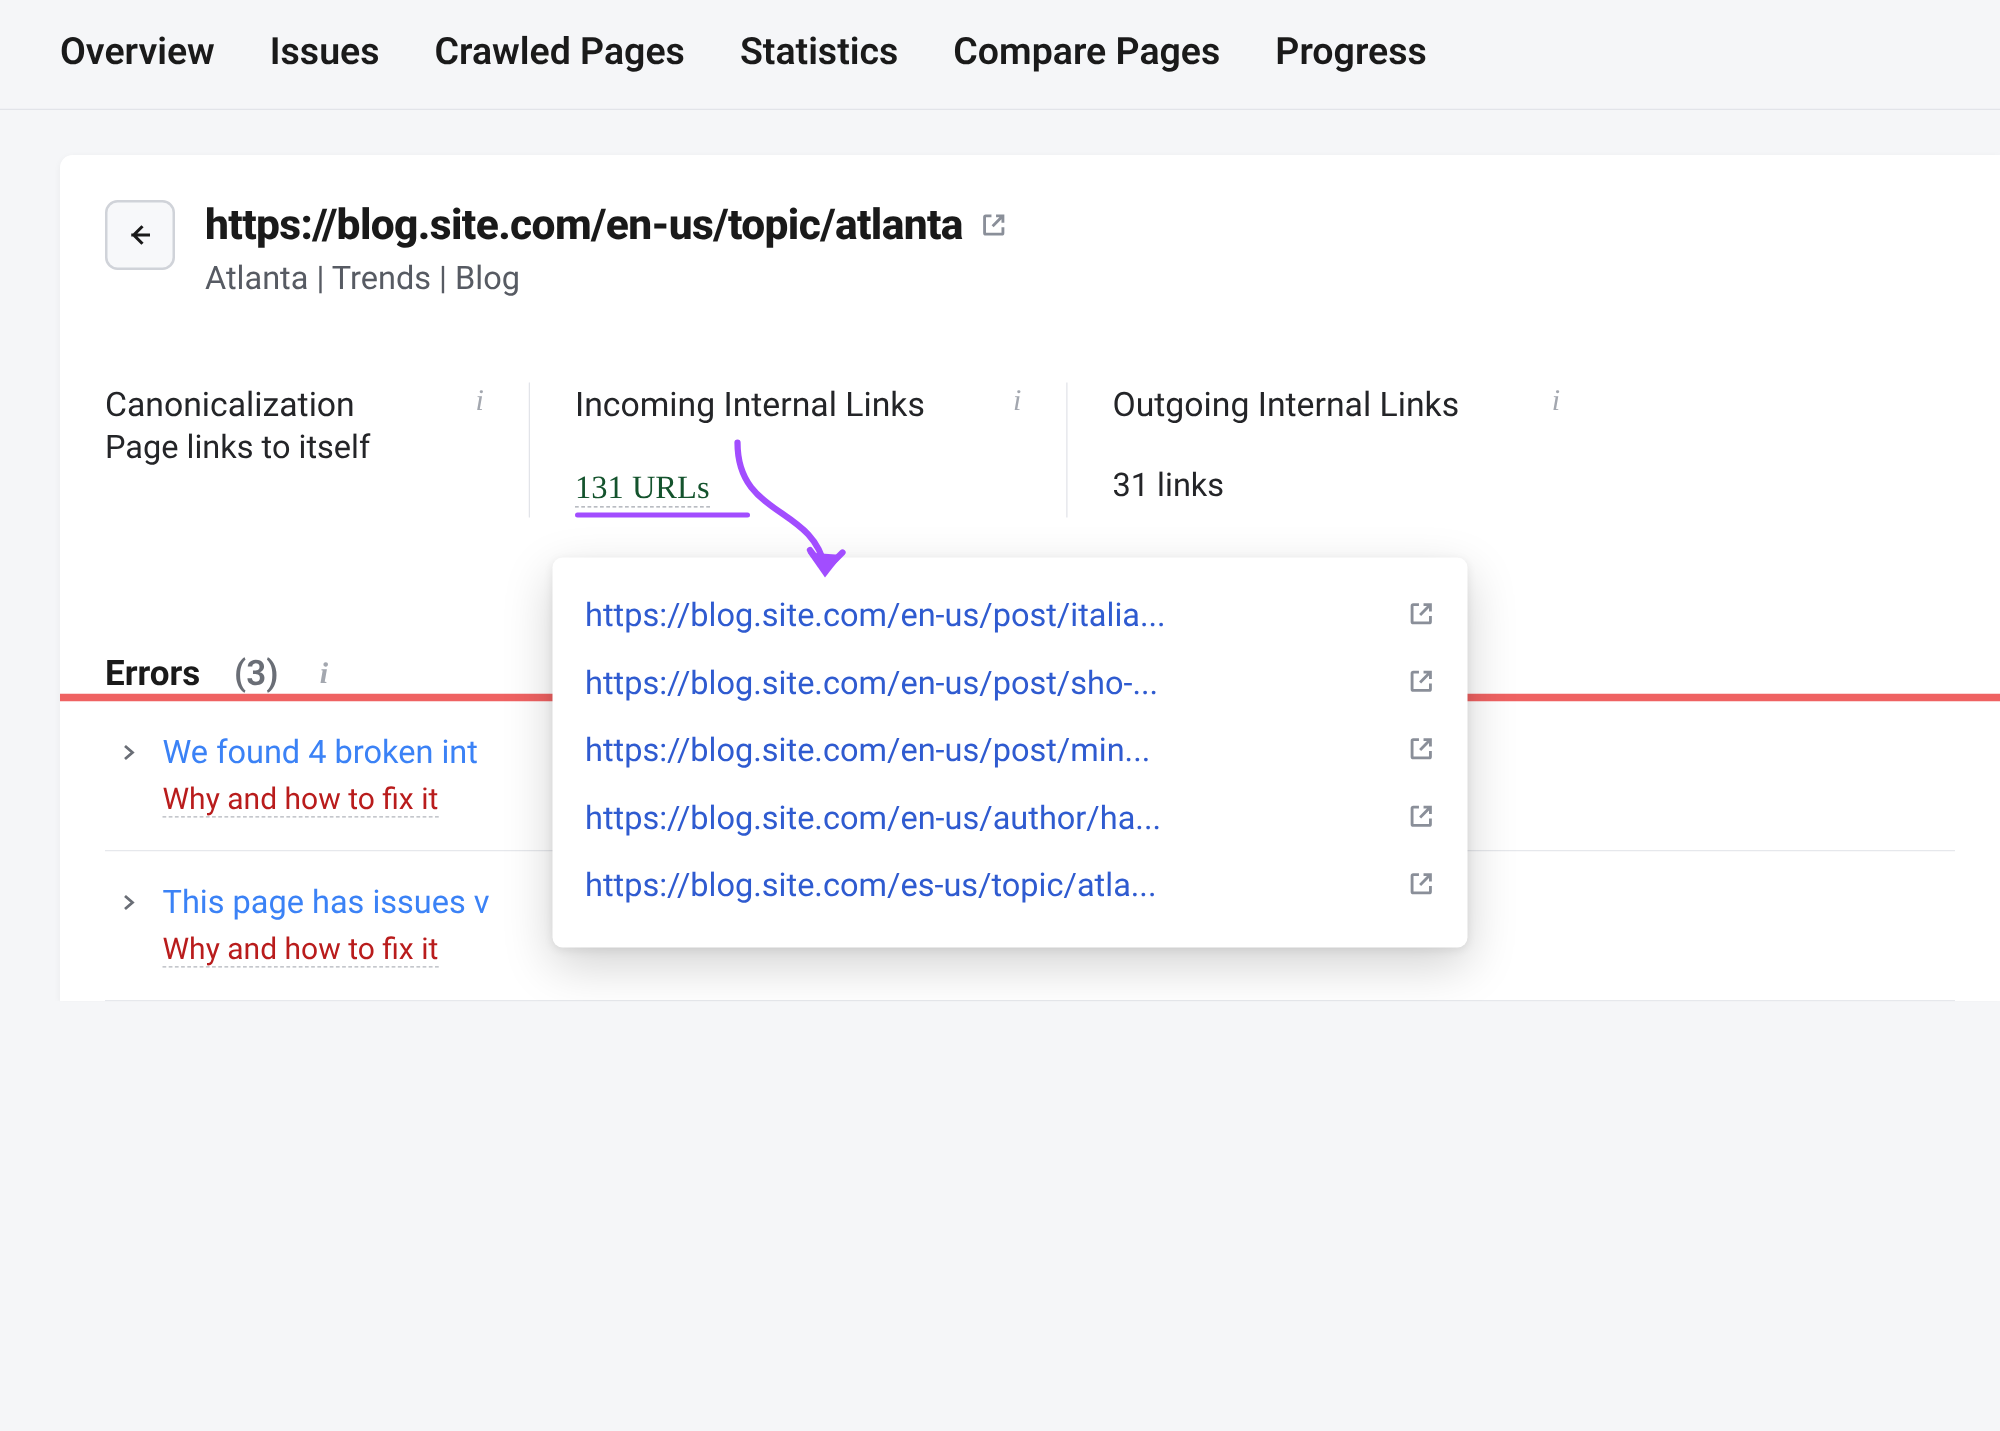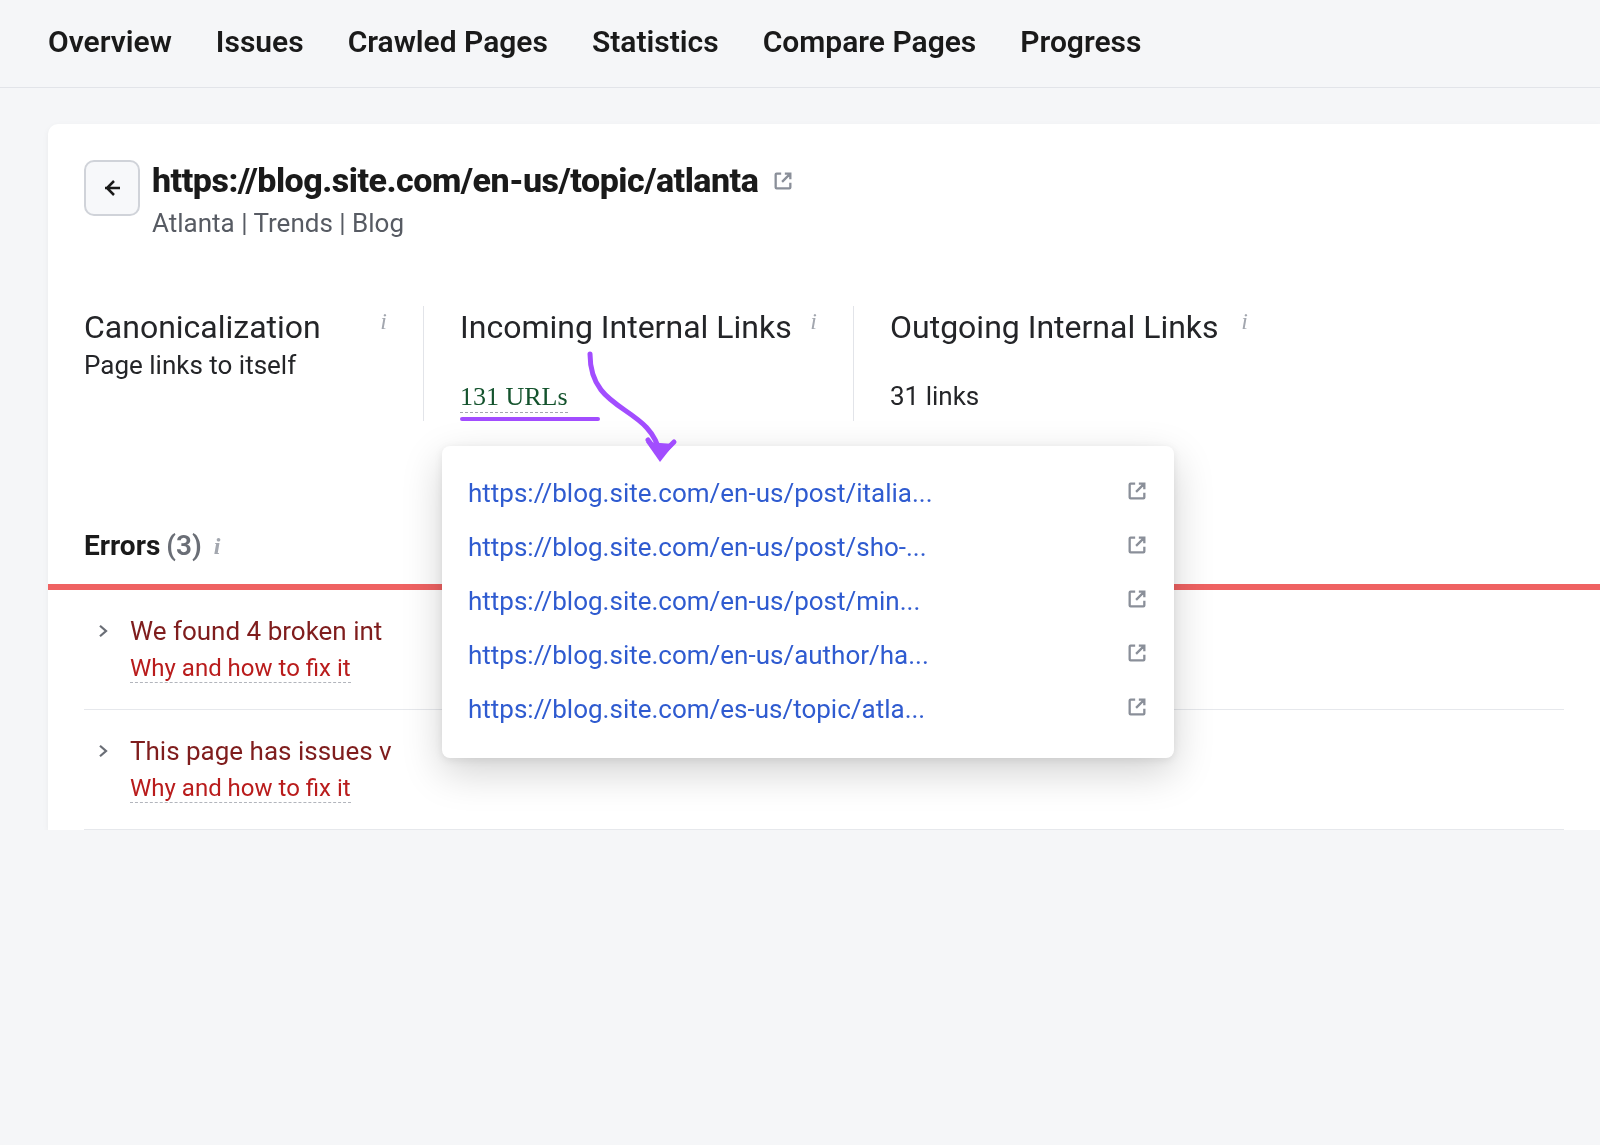--- a/index.html
+++ b/index.html
@@ -32,21 +32,21 @@
     border-radius: 10px 0 0 0;
     box-shadow: 0 2px 6px rgba(0,0,0,.05);
     padding: 36px 36px 0 36px;
     width: calc(100% - 48px);
     position: relative;
     overflow: visible;
   }
 
   .page-header {
     display: flex;
-    gap: 12px;
+    gap: 24px;
     align-items: flex-start;
   }
   .back-btn {
     width: 56px;
     height: 56px;
     border: 2px solid #d0d3d9;
     border-radius: 10px;
     background: #f7f8fa;
     display: flex;
     align-items: center;
@@ -85,21 +85,21 @@
   .stat-cell.c2 { width: 430px; flex-shrink:0; position: relative; }
   .stat-cell.c3 { width: 430px; flex-shrink:0; }
 
   .stat-head {
     display: flex;
     justify-content: space-between;
     align-items: flex-start;
     gap: 8px;
   }
   .stat-label {
-    font-size: 32px;
+    font-size: 27px;
     color: #242528;
     font-weight: 400;
     line-height: 1.35;
   }
   .info-i {
     font-family: Georgia, 'Times New Roman', serif;
     font-style: italic;
     color: #a3a7af;
     font-size: 24px;
     padding-top: 2px;
@@ -166,22 +166,21 @@
 
   
   .errors-section {
     margin-top: 108px;
   }
   .errors-head {
     font-size: 28px;
     font-weight: 700;
     display: flex;
     align-items: center;
-    gap: 6px;
-    margin-bottom: 22px;
+    gap: 27px;
   }
   .errors-head .count { color: #6a6e76; font-weight: 600; }
   .errors-head .info-i { margin-left: 6px; }
 
   .err-divider {
     height: 6px;
     background: #ef6262;
     margin: 0 -36px;
   }
 
@@ -193,21 +192,21 @@
     align-items: flex-start;
   }
   .error-item .chevron {
     width: 18px;
     height: 18px;
     margin-top: 6px;
     flex-shrink:0;
     cursor:pointer;
   }
   .error-item .chevron svg { stroke:#6a6e76; stroke-width:3; fill:none; }
-  .error-text { font-size: 26px; color: #7f1d1d; }
+  .error-text { font-size: 26px; color: #3b82f6; }
   .why-fix {
     margin-top: 8px;
     font-size: 24px;
     color: #b91c1c;
     border-bottom: 1px dashed #b2b5bc;
     display: inline-block;
     cursor: pointer;
   }
 
   .ext-icon svg { width: 22px; height: 22px; }

